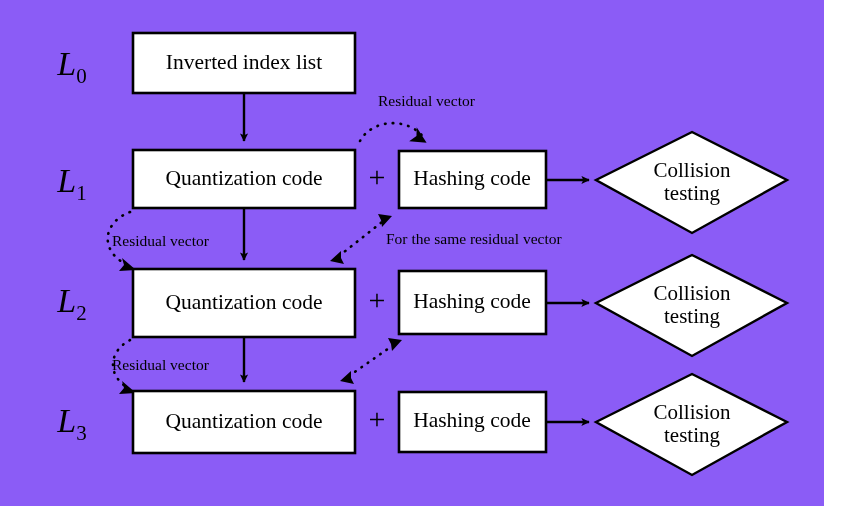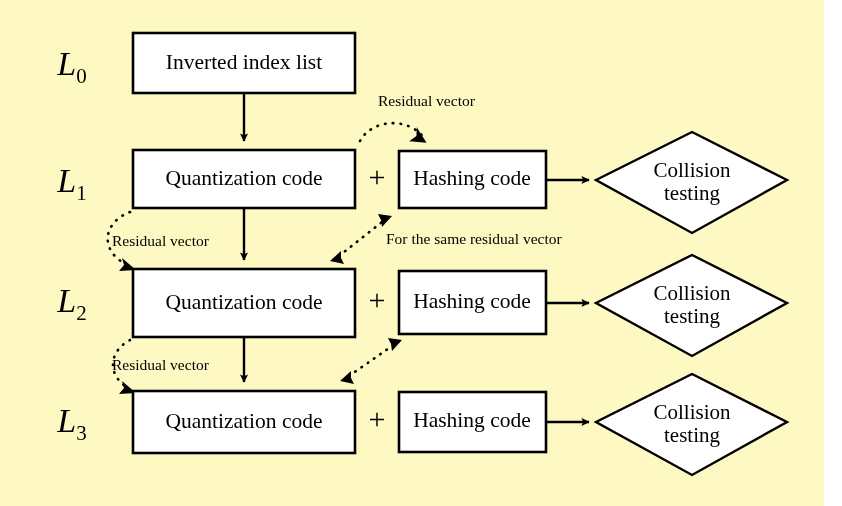--- a/index.html
+++ b/index.html
@@ -10,21 +10,21 @@
   body {
     width: 842px;
     height: 506px;
     overflow: hidden;
     font-family: "Liberation Serif", "DejaVu Serif", serif;
   }
   #diagram-root {
     position: relative;
     width: 824px;
     height: 506px;
-    background: #fef9c3;
+    background: #8b5cf6;
   }
   svg#diagram-svg {
     position: absolute;
     top: 0;
     left: 0;
     width: 842px;
     height: 506px;
     display: block;
   }
   .box-rect {

